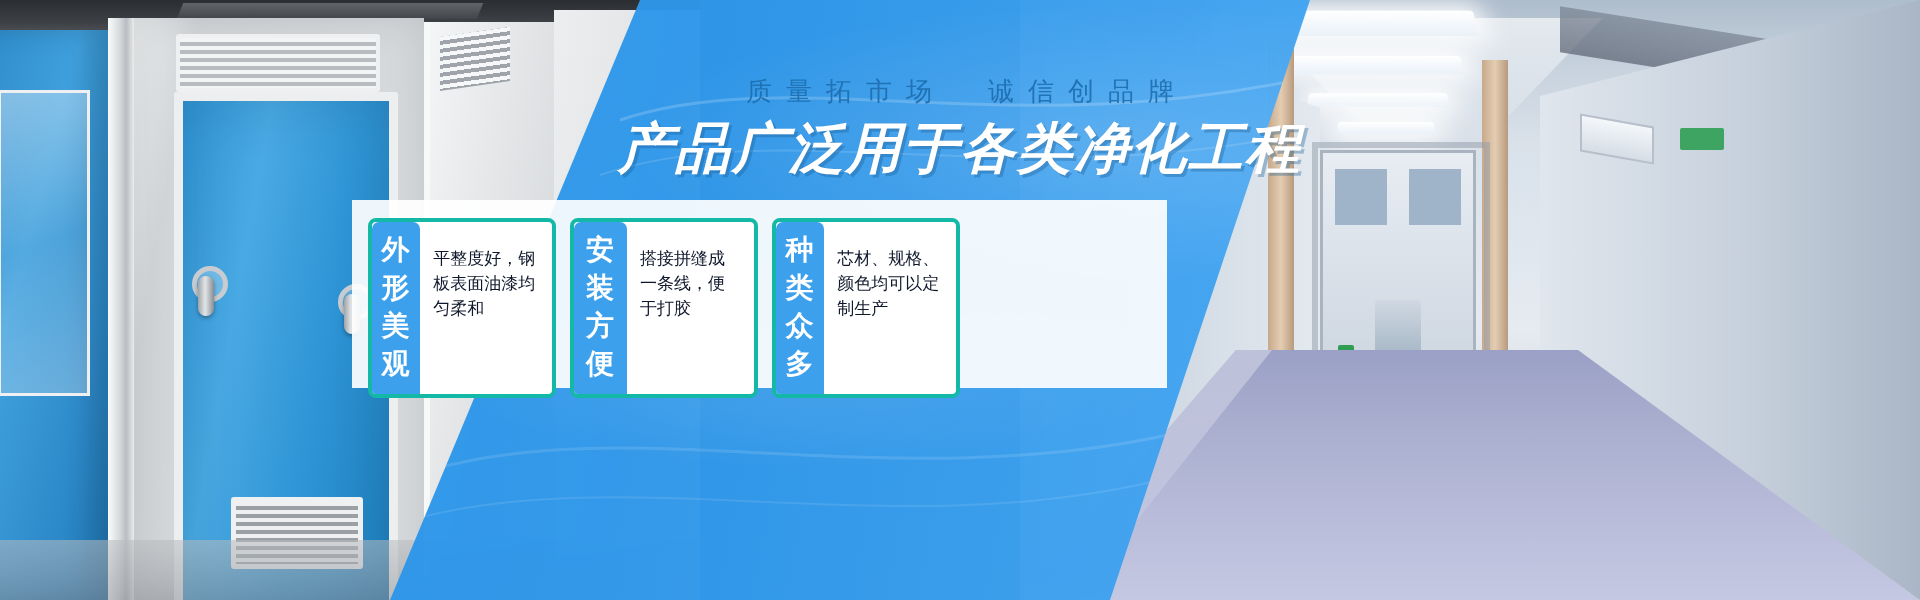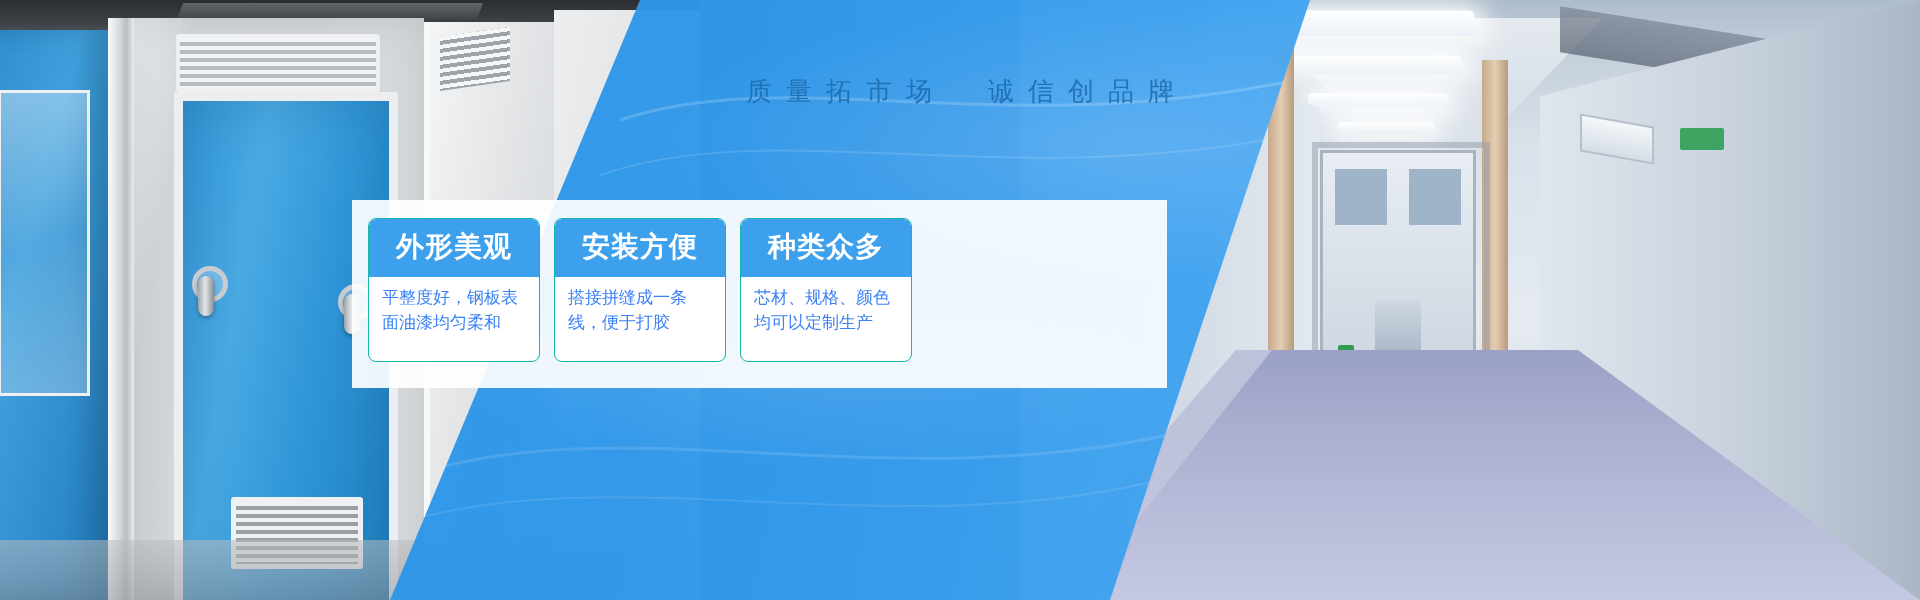--- a/index.html
+++ b/index.html
@@ -344,44 +344,44 @@
     left: 352px; top: 200px;
     width: 815px; height: 188px;
     background: rgba(255,255,255,.92);
     display: flex;
     align-items: flex-start;
     padding: 18px 16px;
     box-sizing: border-box;
     gap: 14px;
   }
   .card {
-    width: 172px;
+    width: 188px;
     background: #ffffff;
-    border: 1px solid #14b8a6;
+    border: 4px solid #14b8a6;
     border-radius: 8px;
     box-sizing: border-box;
     overflow: hidden;
     display: flex;
-    flex-direction: column;
+    flex-direction: row;
   }
   .card-head {
     background: #3ca0ec;
     color: #ffffff;
     font-size: 28px;
     font-weight: bold;
     text-align: center;
     padding: 9px 0 11px;
     letter-spacing: 1px;
     border-radius: 7px 7px 0 0;
   }
   .card-body {
-    color: #3b82f6;
+    color: #0f172a;
     font-size: 17px;
     line-height: 25px;
-    padding: 8px 13px 14px;
+    padding: 24px 13px 14px;
     min-height: 84px;
     box-sizing: border-box;
   }
 </style>
 </head>
 <body>
 
 <div class="banner">
 
   <div class="photo-left">
@@ -433,20 +433,21 @@
     <svg width="1920" height="600" viewBox="0 0 1920 600" xmlns="http://www.w3.org/2000/svg" aria-hidden="true">
       <path d="M620 120 C 800 60, 1020 150, 1340 70" stroke="rgba(255,255,255,0.18)" stroke-width="3" fill="none"></path>
       <path d="M600 175 C 790 110, 1030 205, 1360 120" stroke="rgba(255,255,255,0.13)" stroke-width="2" fill="none"></path>
       <path d="M430 470 C 640 410, 900 500, 1190 430" stroke="rgba(255,255,255,0.12)" stroke-width="3" fill="none"></path>
       <path d="M410 520 C 630 460, 890 545, 1160 480" stroke="rgba(255,255,255,0.10)" stroke-width="2" fill="none"></path>
     </svg>
   </div>
 
   <div class="text-wrap">
     <div class="tagline"><span>质量拓市场</span><span class="gap"></span><span>诚信创品牌</span></div>
+    <div class="headline">产品广泛用于各类净化工程</div>
   </div>
 
   <div class="cards">
 
     <div class="card">
       <div class="card-head">外形美观</div>
       <div class="card-body">平整度好，钢板表面油漆均匀柔和</div>
     </div>
 
 

